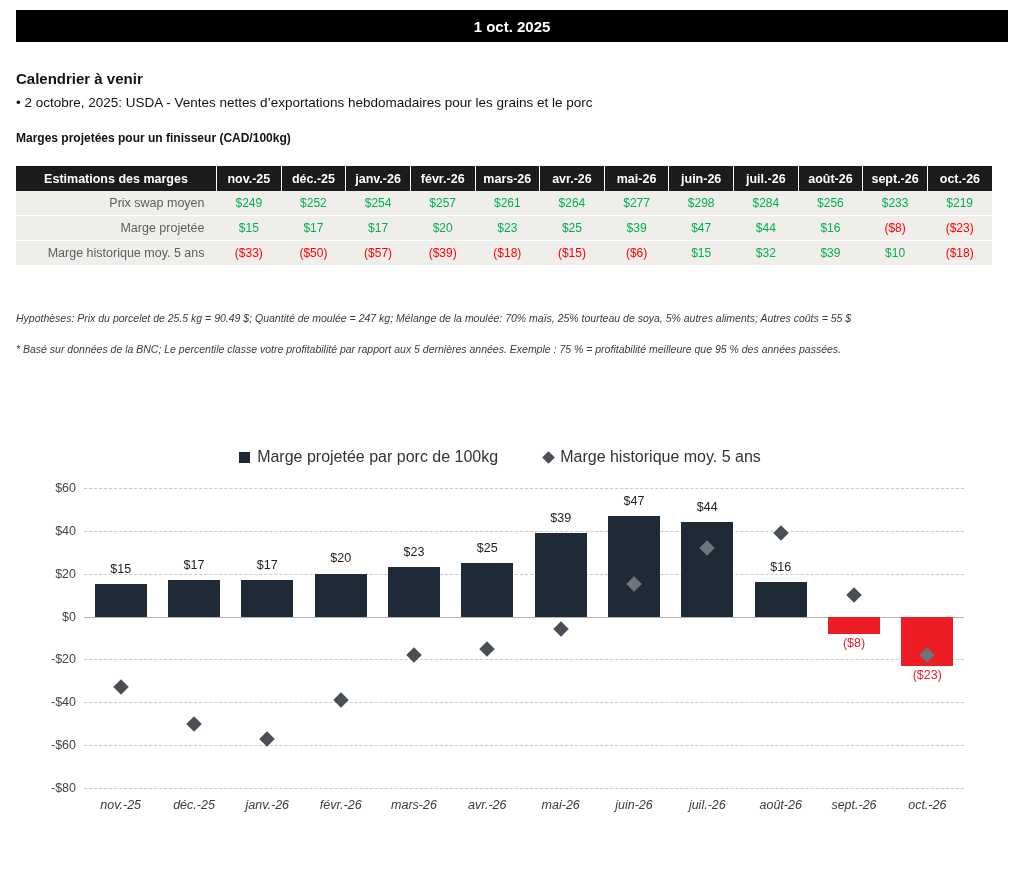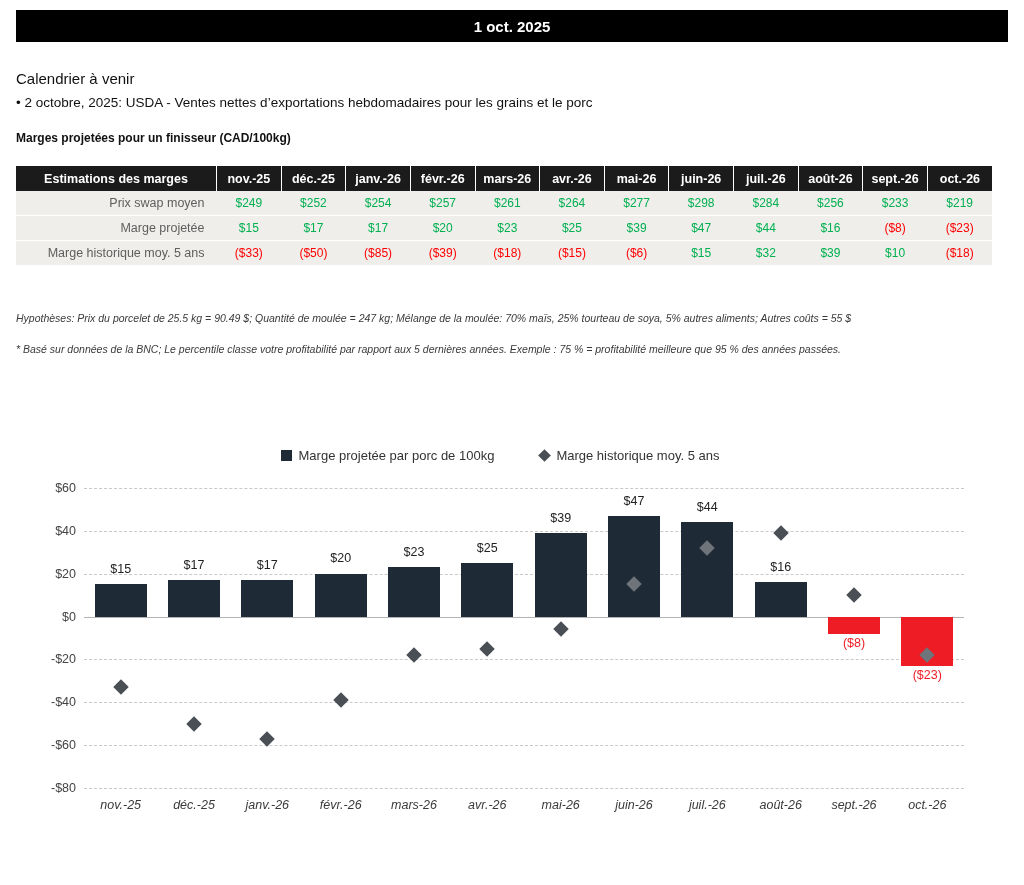--- a/index.html
+++ b/index.html
@@ -31,21 +31,21 @@
     font-size: 15px;
     font-weight: bold;
   }
 
   
   .calendar-title {
     position: absolute;
     left: 16px;
     top: 70px;
     font-size: 15px;
-    font-weight: normal;
+    font-weight: bold;
     color: #111;
   }
   .calendar-item {
     position: absolute;
     left: 16px;
     top: 95px;
     font-size: 13.5px;
     color: #111;
   }
 
@@ -124,21 +124,21 @@
     height: 480px;
   }
   .legend {
     position: absolute;
     top: 48px;
     left: 0;
     width: 1000px;
     display: flex;
     justify-content: center;
     gap: 46px;
-    font-size: 13px;
+    font-size: 16px;
     color: #333;
   }
   .legend .item { display: flex; align-items: center; gap: 7px; }
   .legend .swatch-bar {
     width: 11px; height: 11px; background: #1f2a37; display: inline-block;
   }
   .legend .swatch-dot {
     width: 9px; height: 9px; background: #4a4f55; display: inline-block;
     transform: rotate(45deg);
   }
@@ -270,21 +270,21 @@
       <td class="val pos">$47</td>
       <td class="val pos">$44</td>
       <td class="val pos">$16</td>
       <td class="val neg">($8)</td>
       <td class="val neg">($23)</td>
     </tr>
     <tr>
       <td class="rowlabel">Marge historique moy. 5 ans</td>
       <td class="val neg">($33)</td>
       <td class="val neg">($50)</td>
-      <td class="val neg">($85)</td>
+      <td class="val neg">($57)</td>
       <td class="val neg">($39)</td>
       <td class="val neg">($18)</td>
       <td class="val neg">($15)</td>
       <td class="val neg">($6)</td>
       <td class="val pos">$15</td>
       <td class="val pos">$32</td>
       <td class="val pos">$39</td>
       <td class="val pos">$10</td>
       <td class="val neg">($18)</td>
     </tr>

